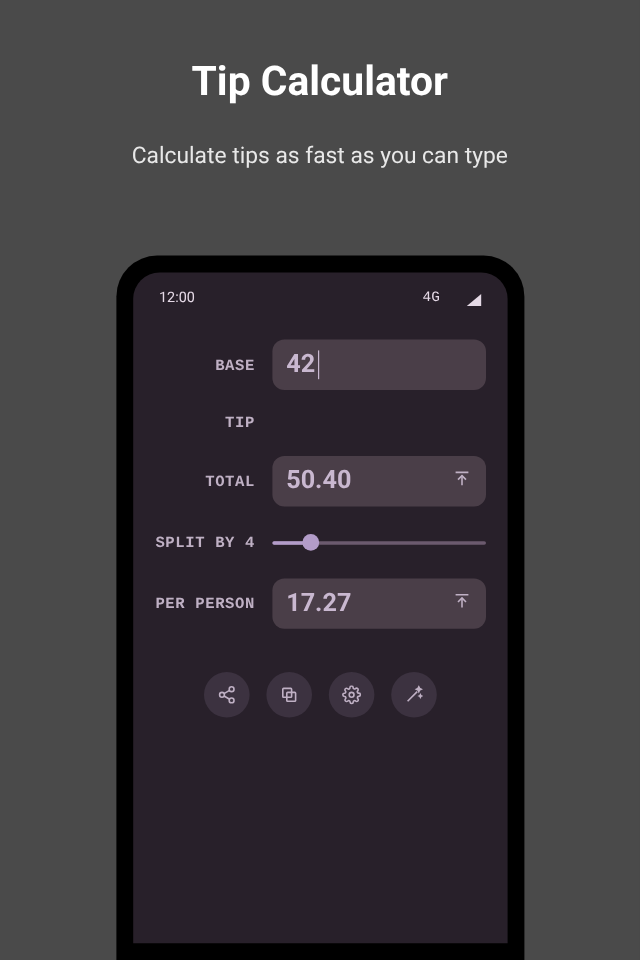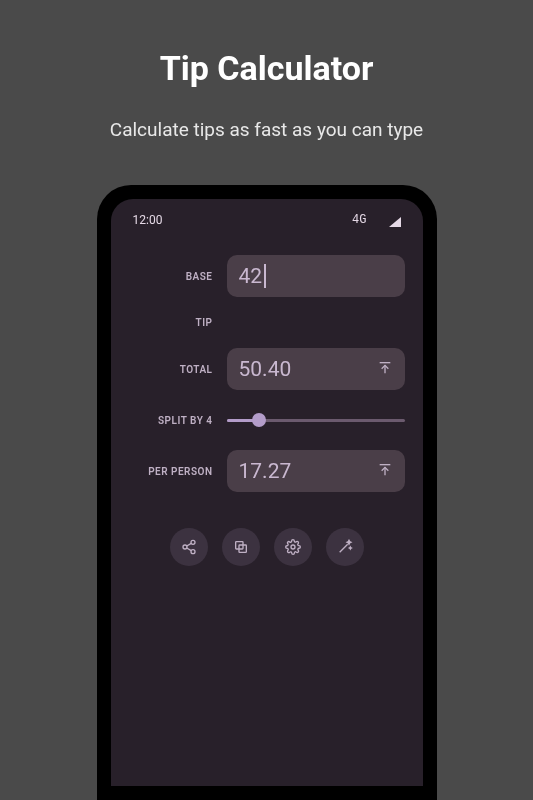--- a/index.html
+++ b/index.html
@@ -22,21 +22,21 @@
   }
   .subtitle {
     color: #e8e8e8;
     font-size: 19px;
     font-weight: 400;
     margin-top: 30px;
     text-align: left;
   }
   .phone-frame {
     width: 340px;
-    margin-top: 44px;
+    margin-top: 72px;
     background: #000;
     border-radius: 34px 34px 0 0;
     padding: 14px;
     flex: 1;
     display: flex;
     flex-direction: column;
   }
   .phone-screen {
     background: #28202a;
     border-radius: 22px 22px 0 0;
@@ -69,35 +69,36 @@
   .row {
     display: flex;
     align-items: center;
     gap: 14px;
     margin-top: 20px;
   }
   .label {
     width: 84px;
     text-align: right;
     color: #bfb0c4;
-    font-size: 10px;
+    font-size: 13px;
     font-weight: 600;
     letter-spacing: 0.5px;
+    font-family: Liberation Mono, monospace;
   }
   .field {
     flex: 1;
     background: #4a3e48;
     border-radius: 10px;
     height: 42px;
     display: flex;
     align-items: center;
     padding: 0 12px;
     color: #c9b8d0;
     font-size: 21px;
-    font-weight: 400;
+    font-weight: 700;
     position: relative;
   }
   .field .cursor {
     display: inline-block;
     width: 1.5px;
     height: 24px;
     background: #c9b8d0;
     margin-left: 2px;
   }
   .round-icon {

